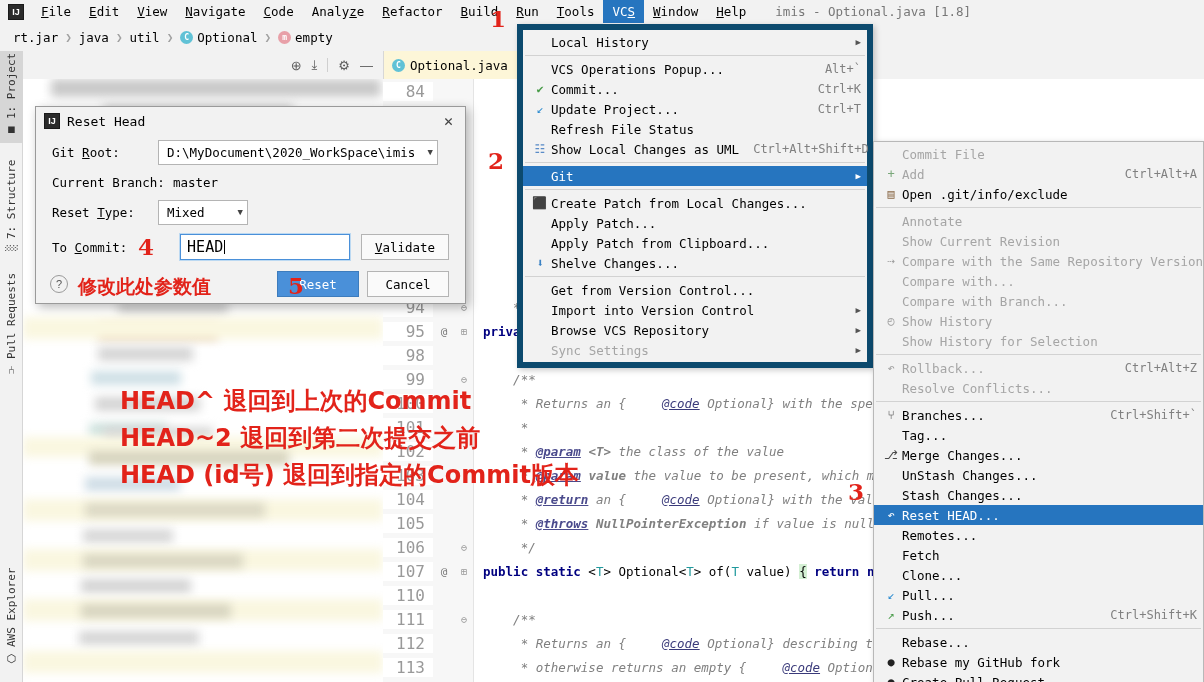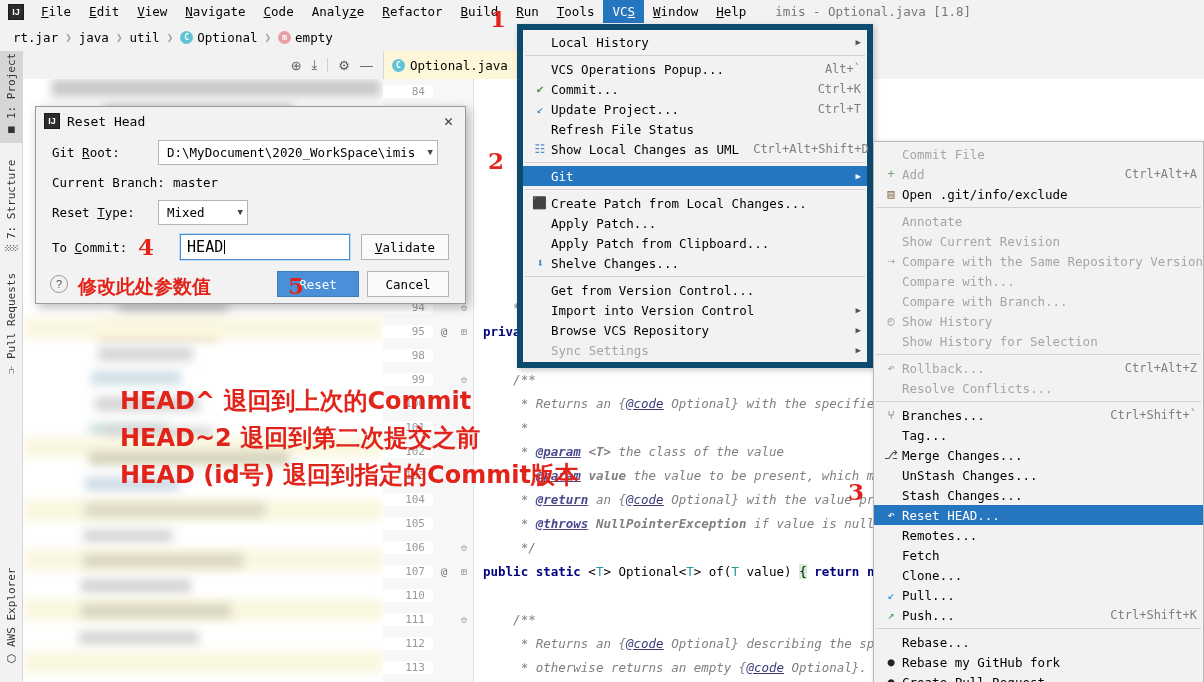--- a/index.html
+++ b/index.html
@@ -111,27 +111,27 @@
 
   
   #codepane {
     position:absolute; left:360px; top:28px; width:821px; height:603px;
     background:#fff; overflow:hidden;
     font-family:"DejaVu Sans Mono", monospace; font-size:12.5px;
   }
   .codeline { position:absolute; left:0; width:821px; height:24px;
               display:flex; align-items:center; }
   .gutter { width:50px; text-align:right; padding-right:8px;
-            color:#999; font-size:11px; background:#fff; }
+            color:#999; font-size:16px; background:#fff; }
   .gmark { width:22px; text-align:center; color:#777; font-size:11px; }
   .gfold { width:18px; text-align:center; color:#999; font-size:10px; }
   .ctext { padding-left:10px; white-space:pre; }
   .cmt { color:#808080; font-style:italic; }
   .cmt-tag { color:#4a4a8c; font-style:italic; text-decoration:underline; font-weight:bold;}
-  .cmt-code { color:#3a3a7a; font-style:italic; text-decoration:underline; }
+  .cmt-code { color:#3a3a7a; font-style:italic; text-decoration:underline;margin-left:36px; }
   .kw { color:#000080; font-weight:bold; }
   .typ { color:#20999d; }
   .fld { color:#660e7a; font-weight:bold; }
   .mth { color:#000; font-style:italic; }
   .brace-hl { background:#d4f0d4; }
   #gutter-bg { position:absolute; left:0; top:0; width:90px; height:603px; background:#f7f7f7; }
   #gutter-line { position:absolute; left:90px; top:0; width:1px; height:603px; background:#e4e4e4; }
 
   
   #righttoolbar {

